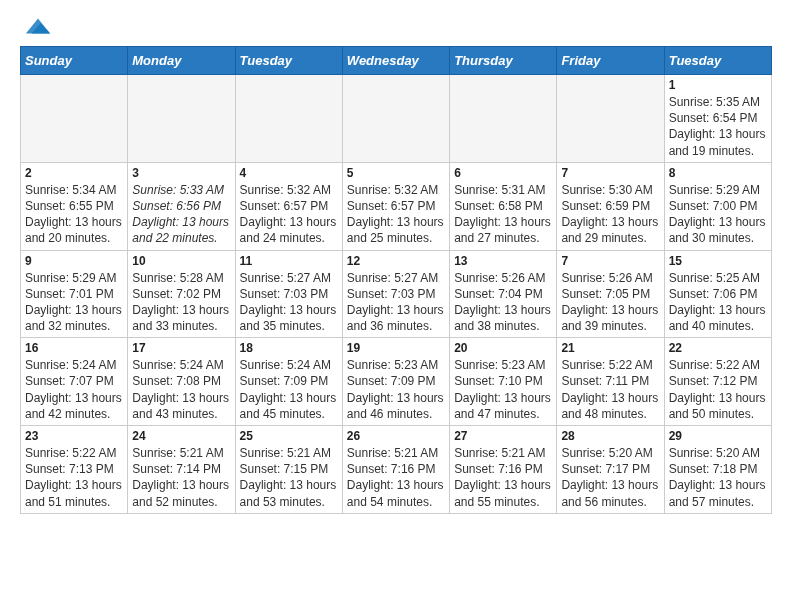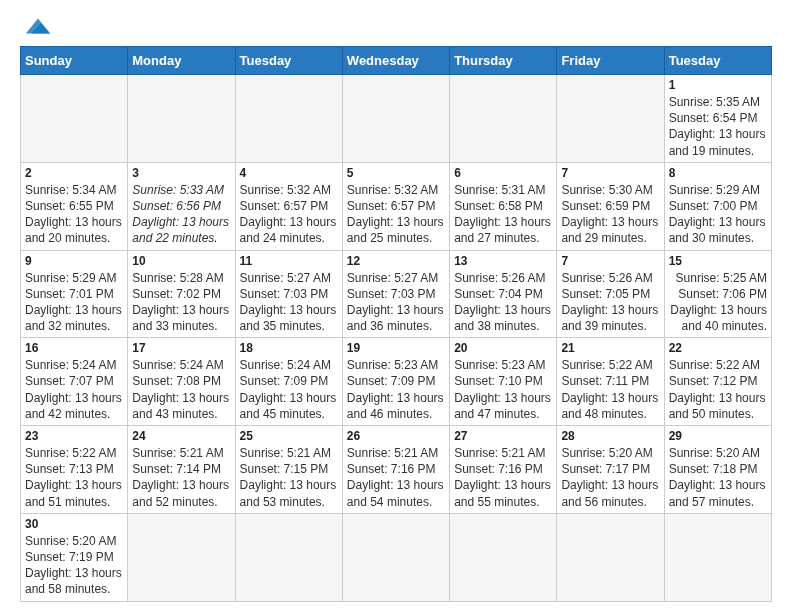--- a/index.html
+++ b/index.html
@@ -55,20 +55,21 @@
       margin-top: 8px;
     }
     .calendar th {
       background-color: #2979c0;
       color: #fff;
       font-size: 13px;
       font-weight: bold;
       padding: 6px 4px;
       text-align: left;
       border: 1px solid #1a5fa0;
+      font-style: italic;
     }
     .calendar td {
       border: 1px solid #ccc;
       vertical-align: top;
       padding: 3px 4px;
       width: calc(100% / 7);
       background: #fff;
       min-height: 70px;
       font-size: 10px;
       color: #333;
@@ -212,21 +213,21 @@
 Daylight: 13 hours and 38 minutes.</div>
         </td>
         <td>
           <span class="day-number">7</span>
           <div class="day-info" style="white-space: pre-line;">Sunrise: 5:26 AM
 Sunset: 7:05 PM
 Daylight: 13 hours and 39 minutes.</div>
         </td>
         <td>
           <span class="day-number">15</span>
-          <div class="day-info" style="white-space: pre-line; text-align: right;">Sunrise: 5:25 AM
+          <div class="day-info" style="white-space: pre-line;">Sunrise: 5:25 AM
 Sunset: 7:06 PM
 Daylight: 13 hours and 40 minutes.</div>
         </td>
       </tr>
       <tr>
         <td>
           <span class="day-number">16</span>
           <div class="day-info" style="white-space: pre-line;">Sunrise: 5:24 AM
 Sunset: 7:07 PM
 Daylight: 13 hours and 42 minutes.</div>
@@ -305,28 +306,14 @@
 Sunset: 7:17 PM
 Daylight: 13 hours and 56 minutes.</div>
         </td>
         <td>
           <span class="day-number">29</span>
           <div class="day-info" style="white-space: pre-line;">Sunrise: 5:20 AM
 Sunset: 7:18 PM
 Daylight: 13 hours and 57 minutes.</div>
         </td>
       </tr>
-      <tr>
-        <td>
-          <span class="day-number">30</span>
-          <div class="day-info" style="white-space: pre-line;">Sunrise: 5:20 AM
-Sunset: 7:19 PM
-Daylight: 13 hours and 58 minutes.</div>
-        </td>
-        <td class="empty"></td>
-        <td class="empty"></td>
-        <td class="empty"></td>
-        <td class="empty"></td>
-        <td class="empty"></td>
-        <td class="empty"></td>
-      </tr>
     </tbody>
 </table>
 
 </body></html>

